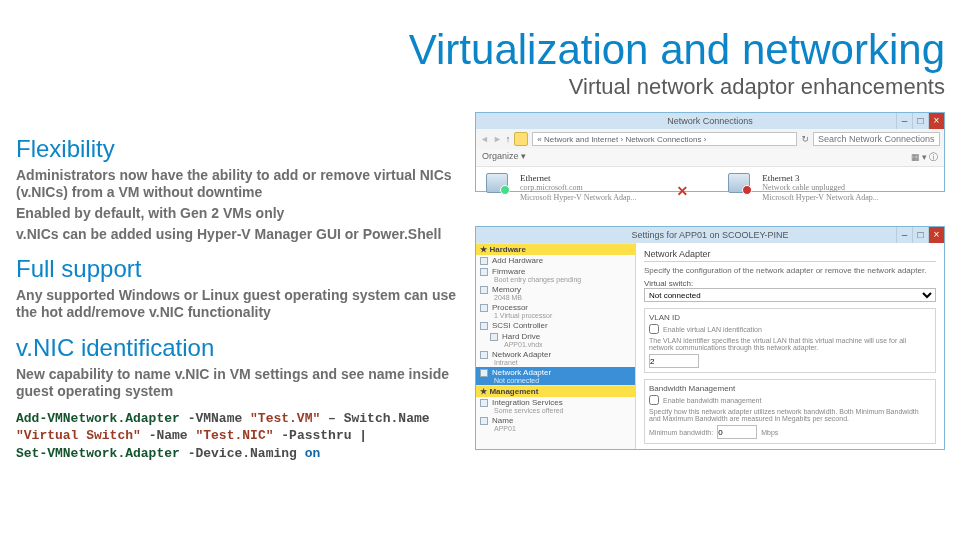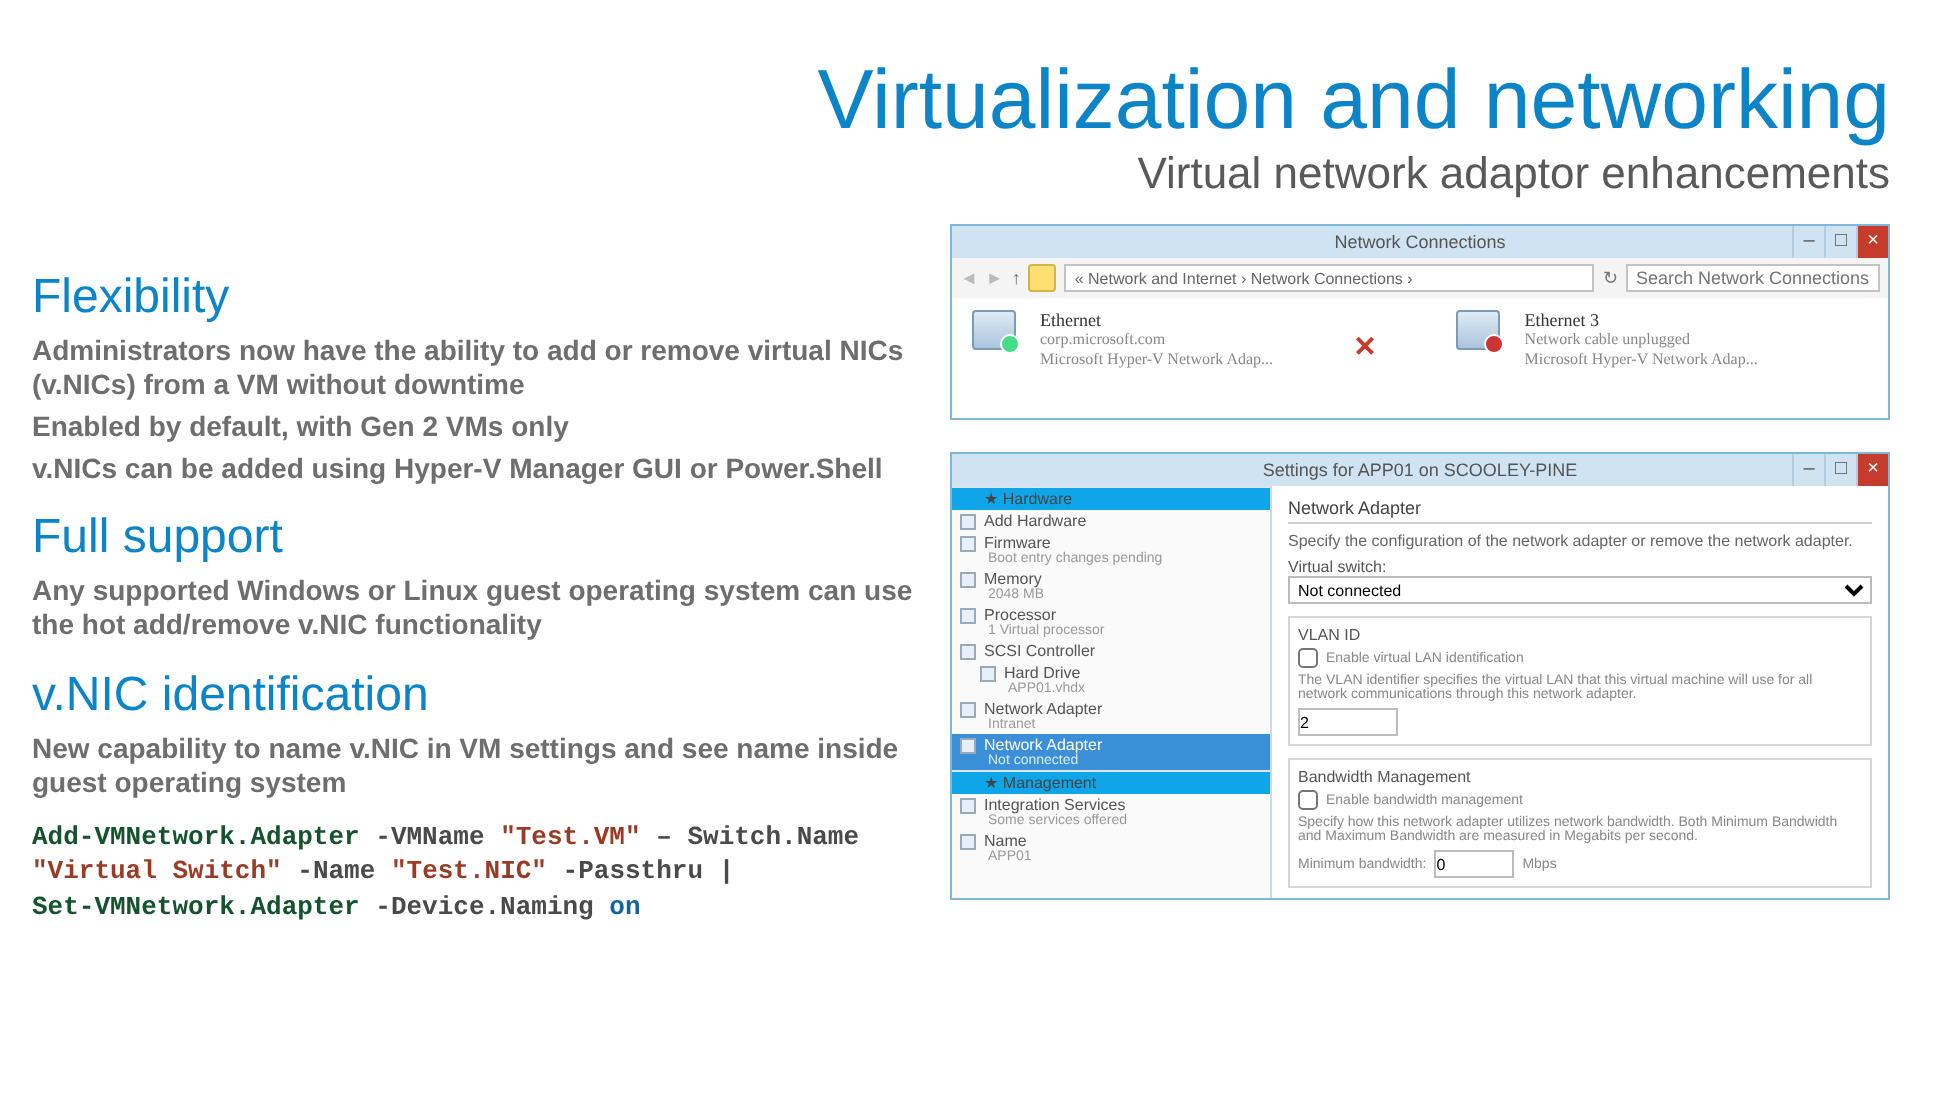--- a/index.html
+++ b/index.html
@@ -32,38 +32,38 @@
   
   .win {
     position: absolute; border: 1px solid #7fb7d9; background: #fff;
     font-size: 9px; color: #555;
   }
   .win .tbar { height: 16px; background: #cfe3f3; position: relative; text-align: center; font-size: 9px; color: #555; line-height: 16px; }
   .tbar .ctrls { position: absolute; right: 0; top: 0; display: flex; }
   .tbar .ctrls span { width: 16px; height: 16px; border-left: 1px solid #b6cde0; text-align: center; font-size: 10px; line-height: 15px; }
   .tbar .ctrls span.close { background: #c53b2c; color: #fff; }
 
-  .win.nc { left: 0; top: 0; width: 470px; height: 98px; }
+  .win.nc { left: 0; top: 0; width: 470px; height: 80px; }
   .win.nc .addr { height: 20px; background: #f4f4f4; display: flex; align-items: center; padding: 0 4px; gap: 4px; }
   .addr input { flex: 0 0 110px; height: 14px; font-size: 9px; border: 1px solid #c3c3c3; padding: 0 4px; }
   .addr .crumb { flex: 1; height: 14px; border: 1px solid #c3c3c3; background: #fff; font-size: 8px; line-height: 13px; padding: 0 4px; color: #666; }
   .nc .toolbar { height: 18px; background: #f7f7f7; border-bottom: 1px solid #e3e3e3; font-size: 9px; padding: 2px 6px; color: #666; display:flex; justify-content: space-between; }
   .nc .content { display: flex; gap: 40px; padding: 6px 10px; }
   .nic { display: flex; gap: 12px; align-items: flex-start; font-family: Liberation Serif, serif; }
   .nic .ic { width: 22px; height: 20px; background: linear-gradient(#dfeaf4,#aac5dc); border: 1px solid #7a9bb6; border-radius: 2px; position: relative; }
   .nic .ic::after { content:""; position:absolute; bottom:-3px; right:-3px; width:8px; height:8px; background:#4d8; border-radius:50%; border:1px solid #fff; }
   .nic.dis .ic::after { background:#c33; }
   .nic .tx div { line-height: 1.15; font-size: 8px; color: #888; }
   .nic .tx div:first-child { color: #333; font-size: 9px; }
   .redx { color: #c53b2c; font-weight: 700; font-size: 14px; margin-top: 10px; }
 
   .win.set { left: 0; top: 114px; width: 470px; height: 224px; }
   .set .cols { display: flex; height: calc(100% - 16px); }
   .set .tree { width: 160px; border-right: 1px solid #cfd8e2; background: #fafafa; font-size: 8px; overflow: hidden; }
-  .tree .grp { background: #0ea5e9; padding: 1px 16px; font-weight: 400; color: #444; border-top: 1px solid #dfe5ec; }
+  .tree .grp { background: #fde047; padding: 1px 4px; font-weight: 700; color: #444; border-top: 1px solid #dfe5ec; }
   .tree .itm { padding: 1px 4px 1px 16px; color: #555; position: relative; }
   .tree .itm .sub { color: #9a9a9a; font-size: 7px; padding-left: 2px; }
   .tree .itm.sel { background: #3a8fd6; color: #fff; }
   .tree .itm.sel .sub { color: #d8ecfb; }
   .tree .itm .sq { position: absolute; left: 4px; top: 2px; width: 8px; height: 8px; border: 1px solid #9ab; background:#e8f0f7; }
   .set .form { flex: 1; padding: 6px 8px; font-size: 8px; color: #666; }
   .form .hdr { font-size: 9px; color: #444; border-bottom: 1px solid #d0d0d0; padding-bottom: 2px; margin-bottom: 4px; }
   .form .lbl { margin-top: 4px; color: #555; }
   .form select, .form input[type=text] { width: 100%; font-size: 8px; border: 1px solid #bcbcbc; height: 14px; background:#fff; }
   .form .box { border: 1px solid #d5d5d5; padding: 4px; margin-top: 6px; font-size: 7px; color: #888; }
@@ -122,20 +122,24 @@
         </div>
         <div class="addr">
           <span style="color:#bbb">◄</span>
           <span style="color:#bbb">►</span>
           <span style="color:#666">↑</span>
           <div class="addr-icon"></div>
           <div class="crumb">«  Network and Internet  ›  Network Connections  ›</div>
           <span style="color:#777">↻</span>
           <input placeholder="Search Network Connections" style="">
         </div>
+        <div class="toolbar">
+          <span>Organize ▾</span>
+          <span style="color:#777">▦ ▾ ⓘ</span>
+        </div>
         <div class="content">
           <div class="nic">
             <div class="ic"></div>
             <div class="tx">
               <div>Ethernet</div>
               <div>corp.microsoft.com</div>
               <div>Microsoft Hyper-V Network Adap...</div>
             </div>
           </div>
           <div class="redx">✕</div>

